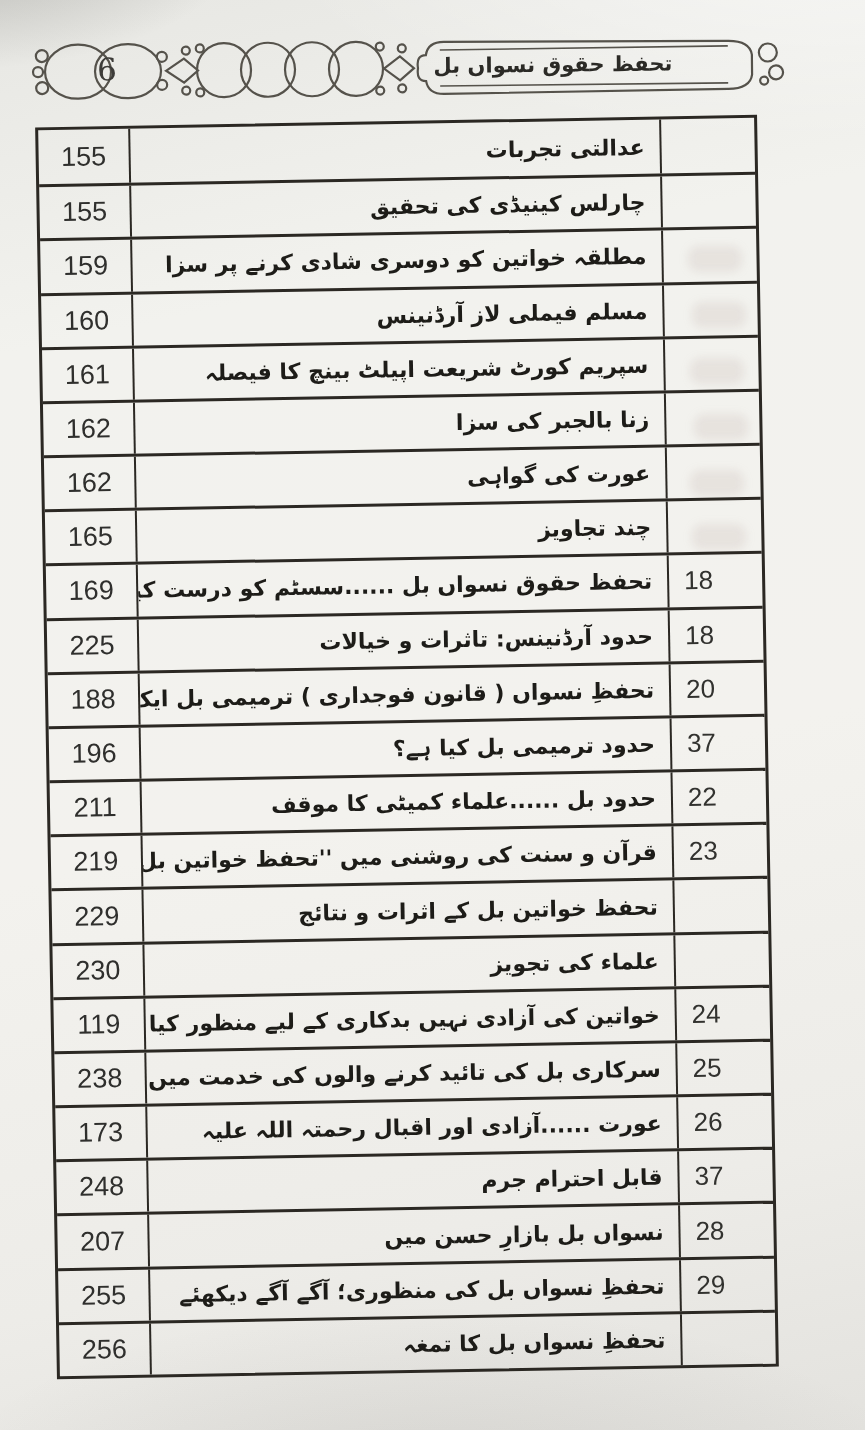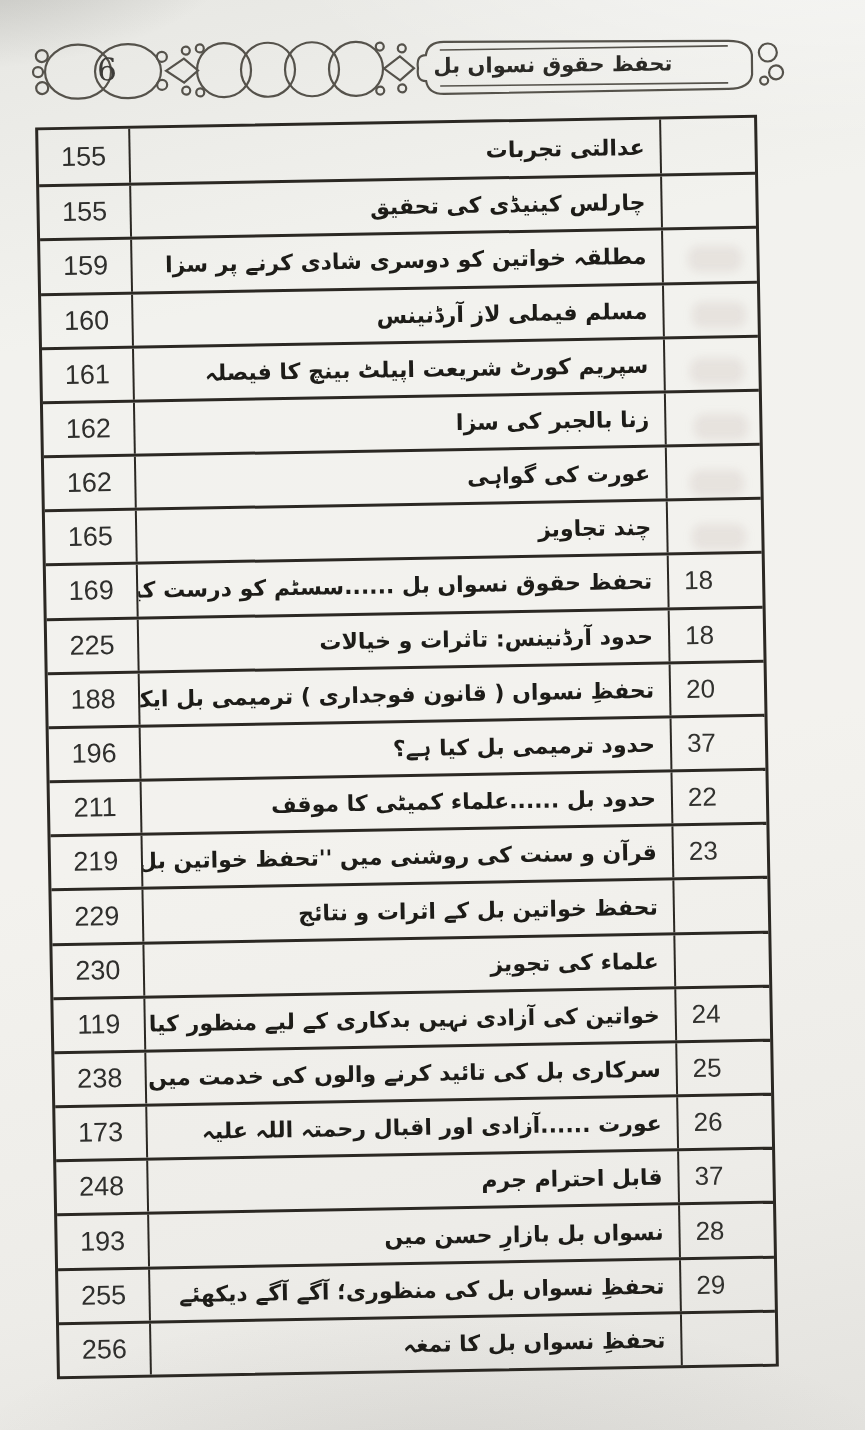--- a/index.html
+++ b/index.html
@@ -359,21 +359,21 @@
     <div class="cell title-cell">
       <span class="urdu">قابل احترام جرم</span>
     </div>
     <div class="cell serial-cell">
       <span>37</span>
     </div>
   </div>
 
   <div class="row">
     <div class="cell page-cell">
-      <span>193</span>
+      <span>207</span>
     </div>
     <div class="cell title-cell">
       <span class="urdu">نسواں بل بازارِ حسن میں</span>
     </div>
     <div class="cell serial-cell">
       <span>28</span>
     </div>
   </div>
 
   <div class="row">

